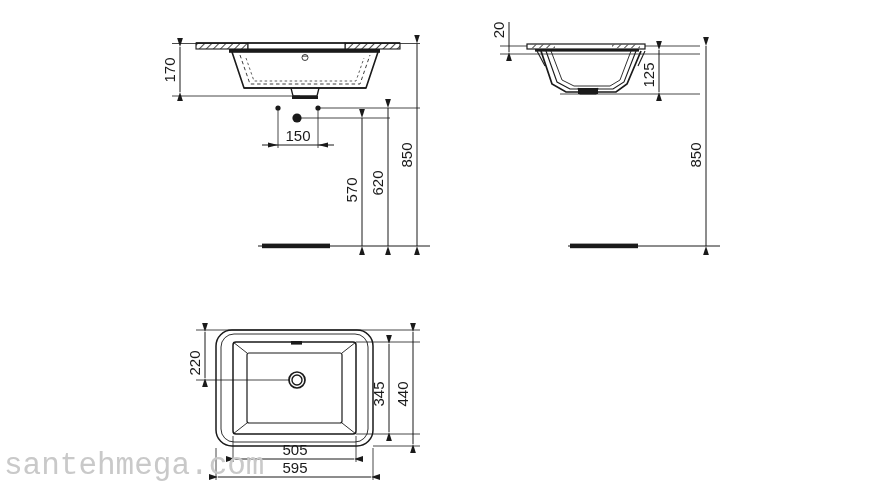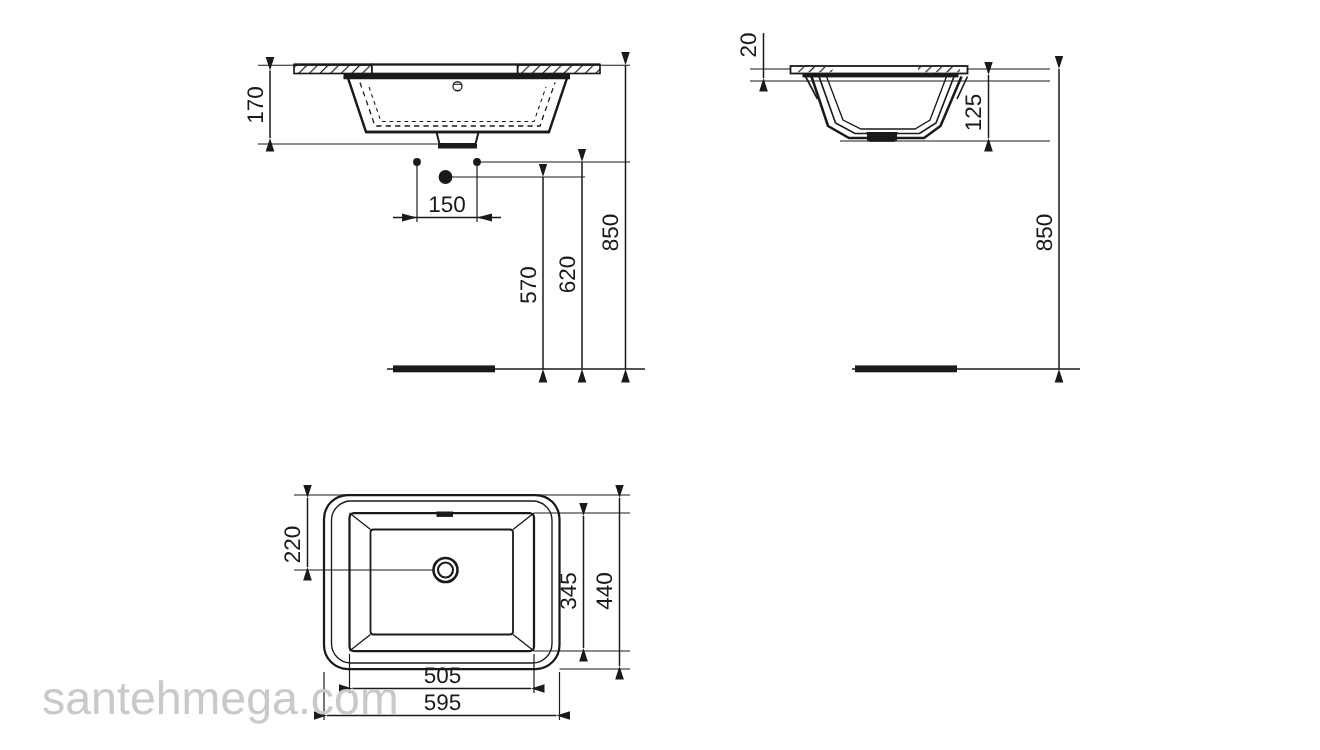--- a/index.html
+++ b/index.html
@@ -1,22 +1,22 @@
 <!DOCTYPE html>
 <html><head>
 <meta charset="utf-8">
 <style>
   html,body{margin:0;padding:0;background:#ffffff;}
   body{width:880px;height:500px;overflow:hidden;
        font-family:"Liberation Sans","DejaVu Sans",sans-serif;}
   #stage{position:relative;width:880px;height:500px;background:#fff;}
   #stage svg{position:absolute;top:0;left:0;}
   .wm{position:absolute;left:4px;top:448px;font-size:31px;color:#c9c9c9;
-      letter-spacing:0px;font-family:Liberation Sans, sans-serif;
-      white-space:nowrap;user-select:none;margin-left:24px;}
+      letter-spacing:0px;font-family:Liberation Mono, monospace;
+      white-space:nowrap;user-select:none;}
 </style>
 </head>
 <body>
 
 <div id="stage">
 
 <svg width="880" height="500" viewBox="0 0 880 500">
 
   <defs>
     <marker id="ar-d" markerWidth="9" markerHeight="9" refX="0" refY="4.5" orient="auto" markerUnits="userSpaceOnUse">

